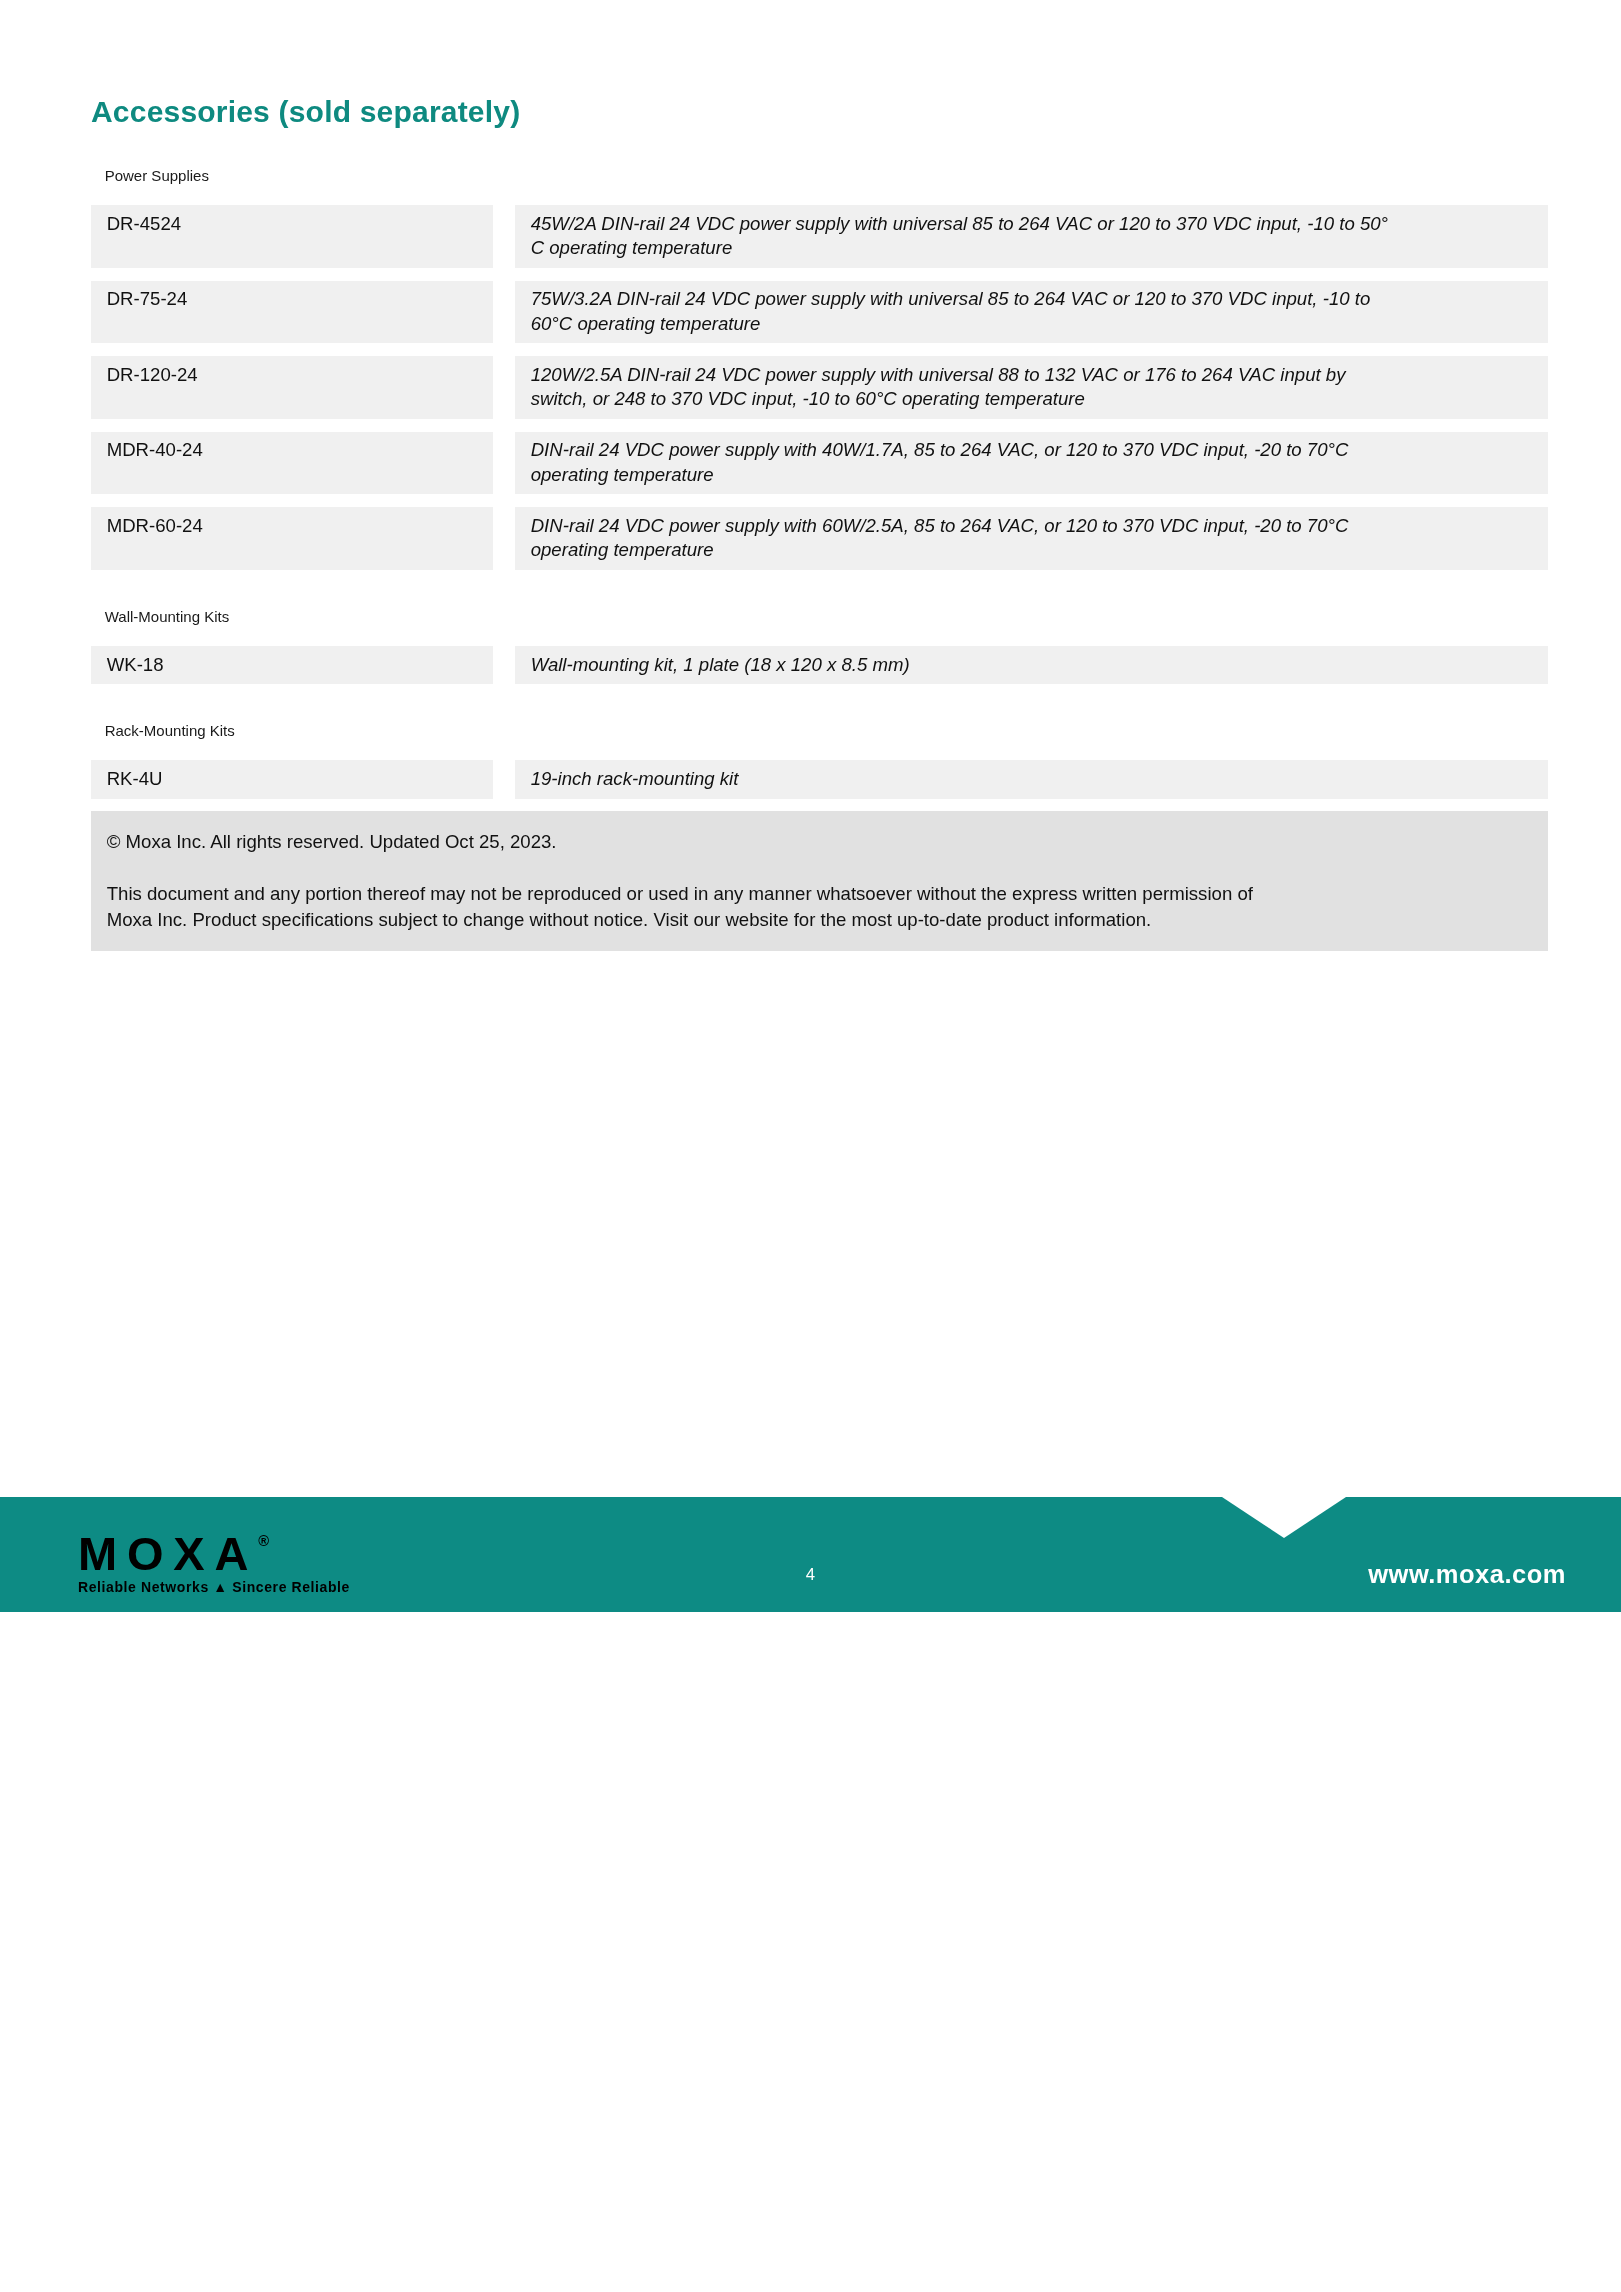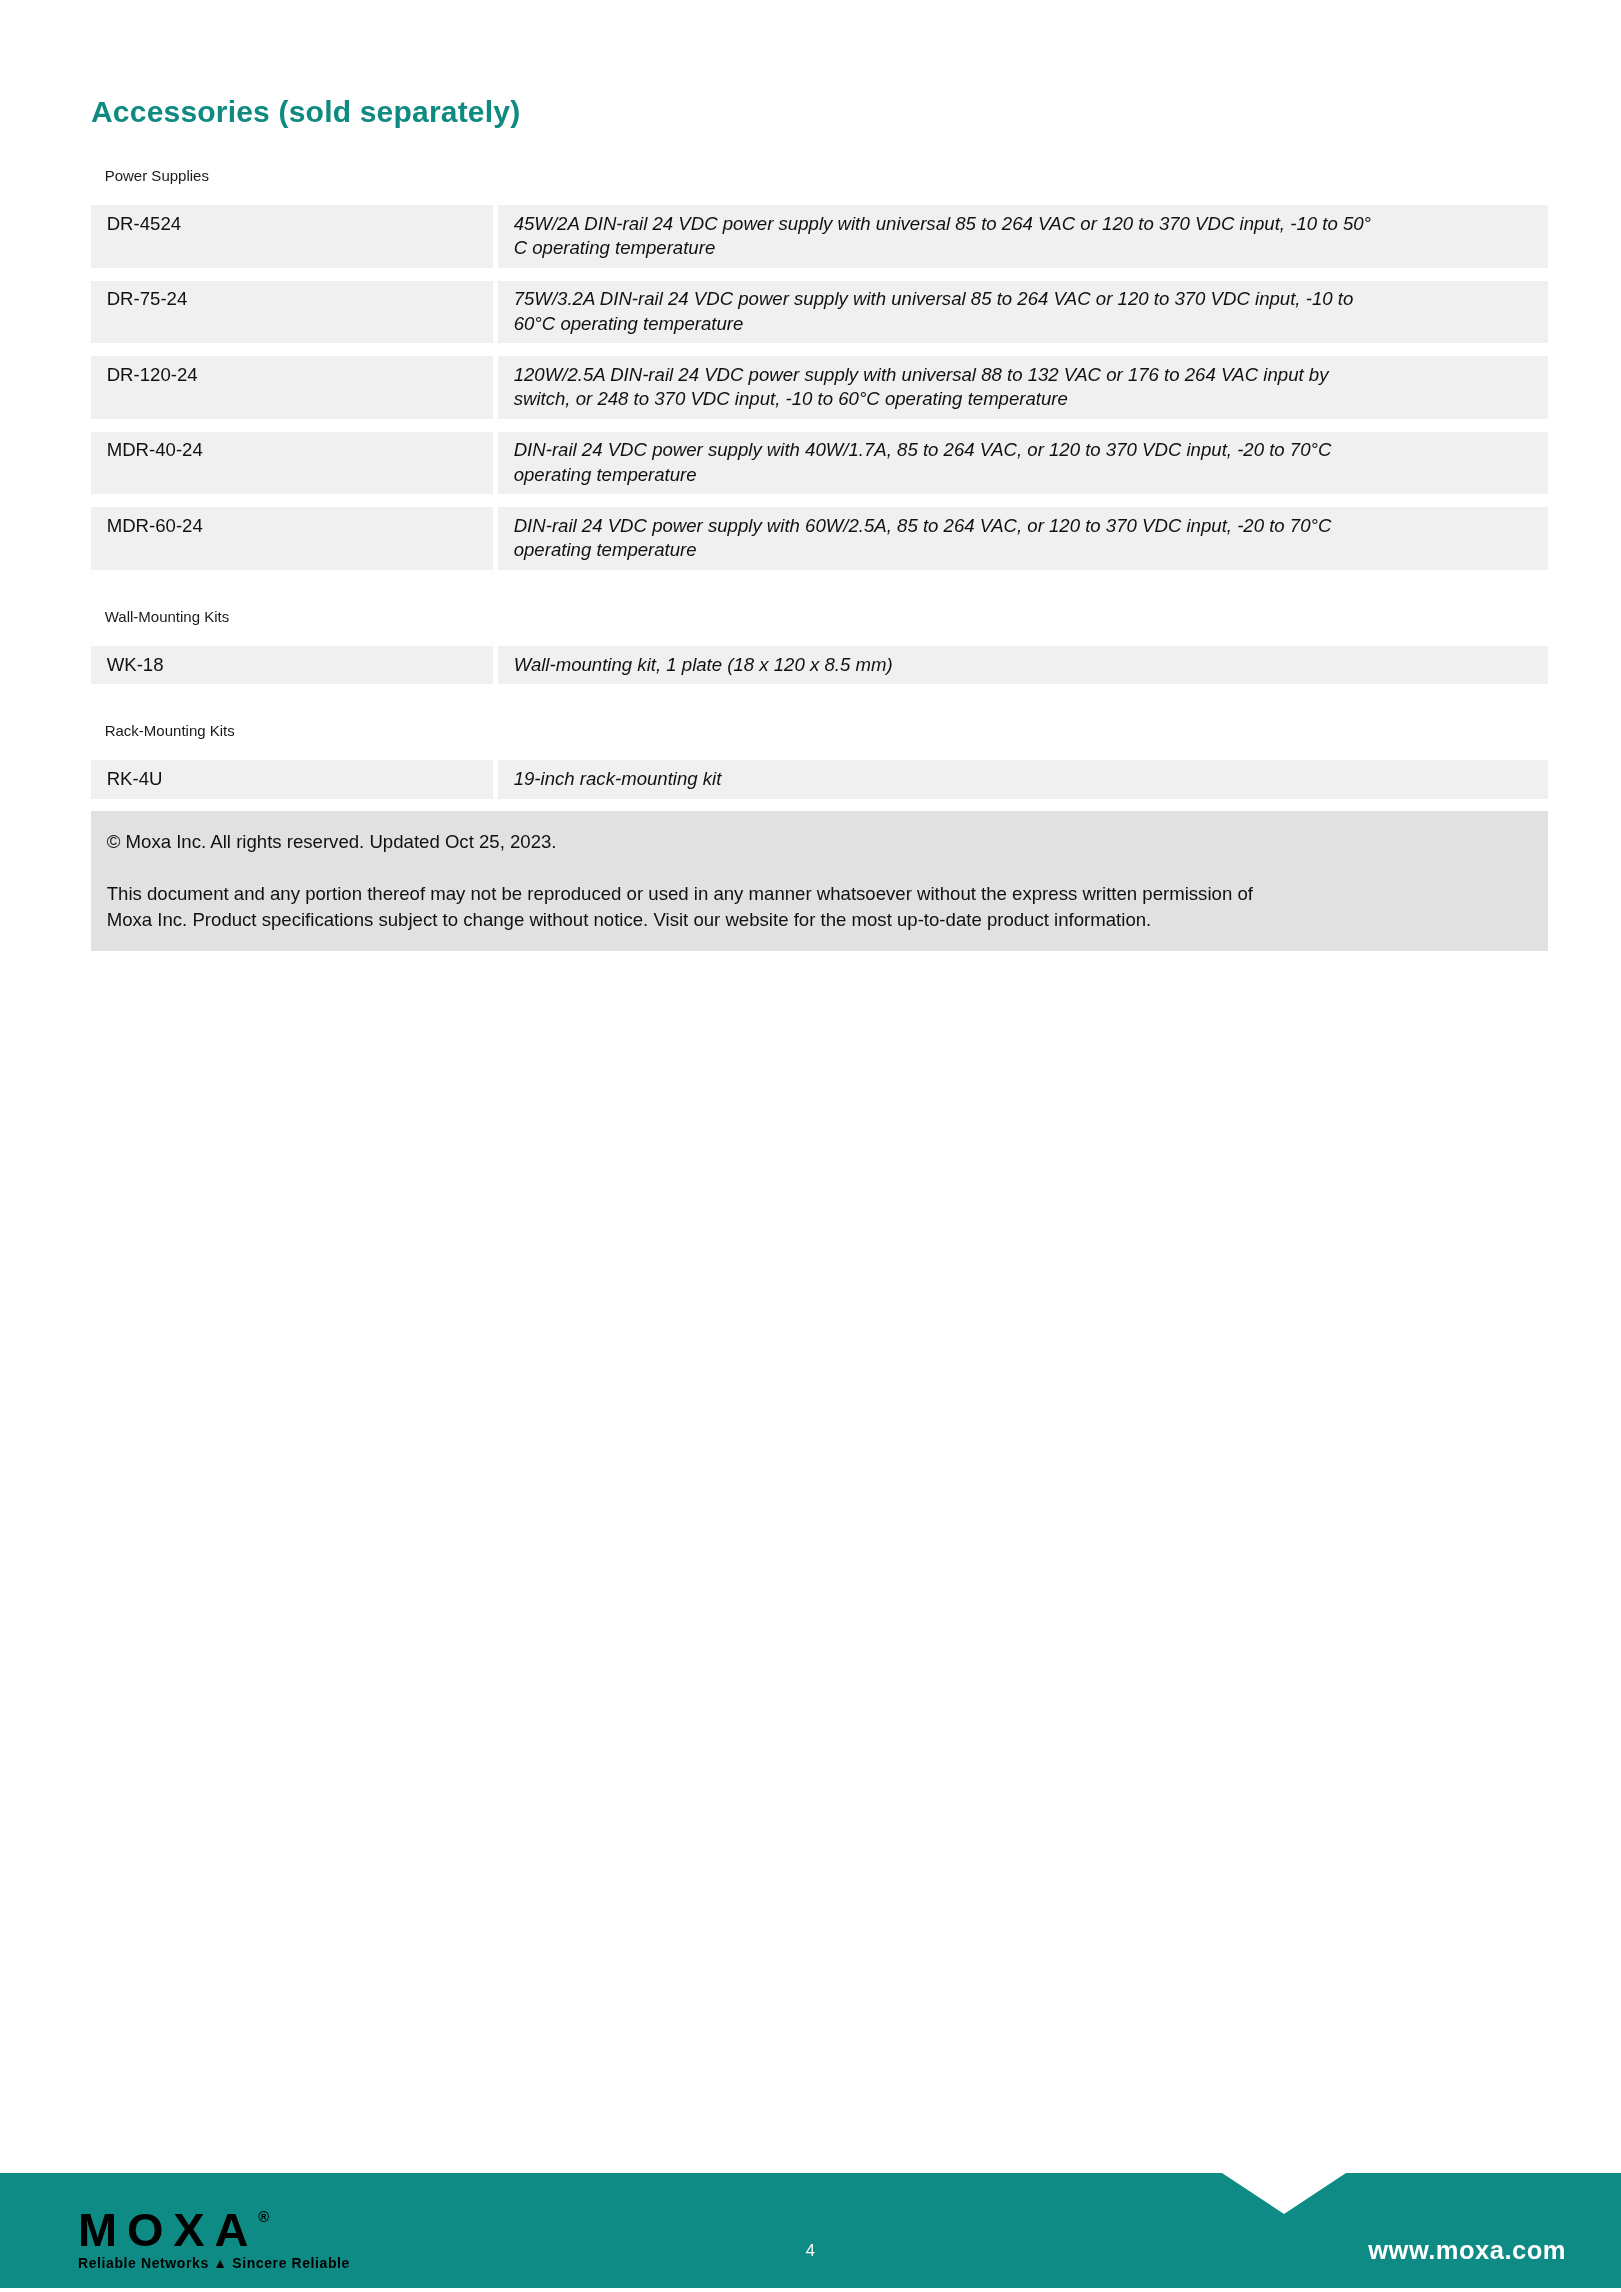--- a/index.html
+++ b/index.html
@@ -1,20 +1,20 @@
 <!DOCTYPE html>
 <html><head>
 <meta charset="utf-8">
 <style>
   * { box-sizing: border-box; margin: 0; padding: 0; }
   html, body { background: #ffffff; }
   .page {
     position: relative;
     width: 1621px;
-    height: 2288px;
+    height: 1612px;
     background: #ffffff;
     font-family: "Liberation Sans", sans-serif;
     color: #111111;
     overflow: hidden;
   }
   .content {
     position: absolute;
     left: 91px;
     top: 0;
     width: 1457px;
@@ -30,21 +30,21 @@
   .section-heading {
     margin: 35px 0 17.6px 13.7px;
     font-size: 15px;
     line-height: 23.5px;
     font-weight: normal;
     color: #1a1a1a;
   }
   .acc-table { width: 100%; }
   .acc-row {
     display: flex;
-    gap: 5px;
+    gap: 22px;
     margin-bottom: 12.7px;
   }
   .model-cell {
     width: 402px;
     flex: 0 0 402px;
     background: #f0f0f0;
     padding: 6.9px 15.7px;
     font-size: 18.6px;
     line-height: 24.5px;
   }

